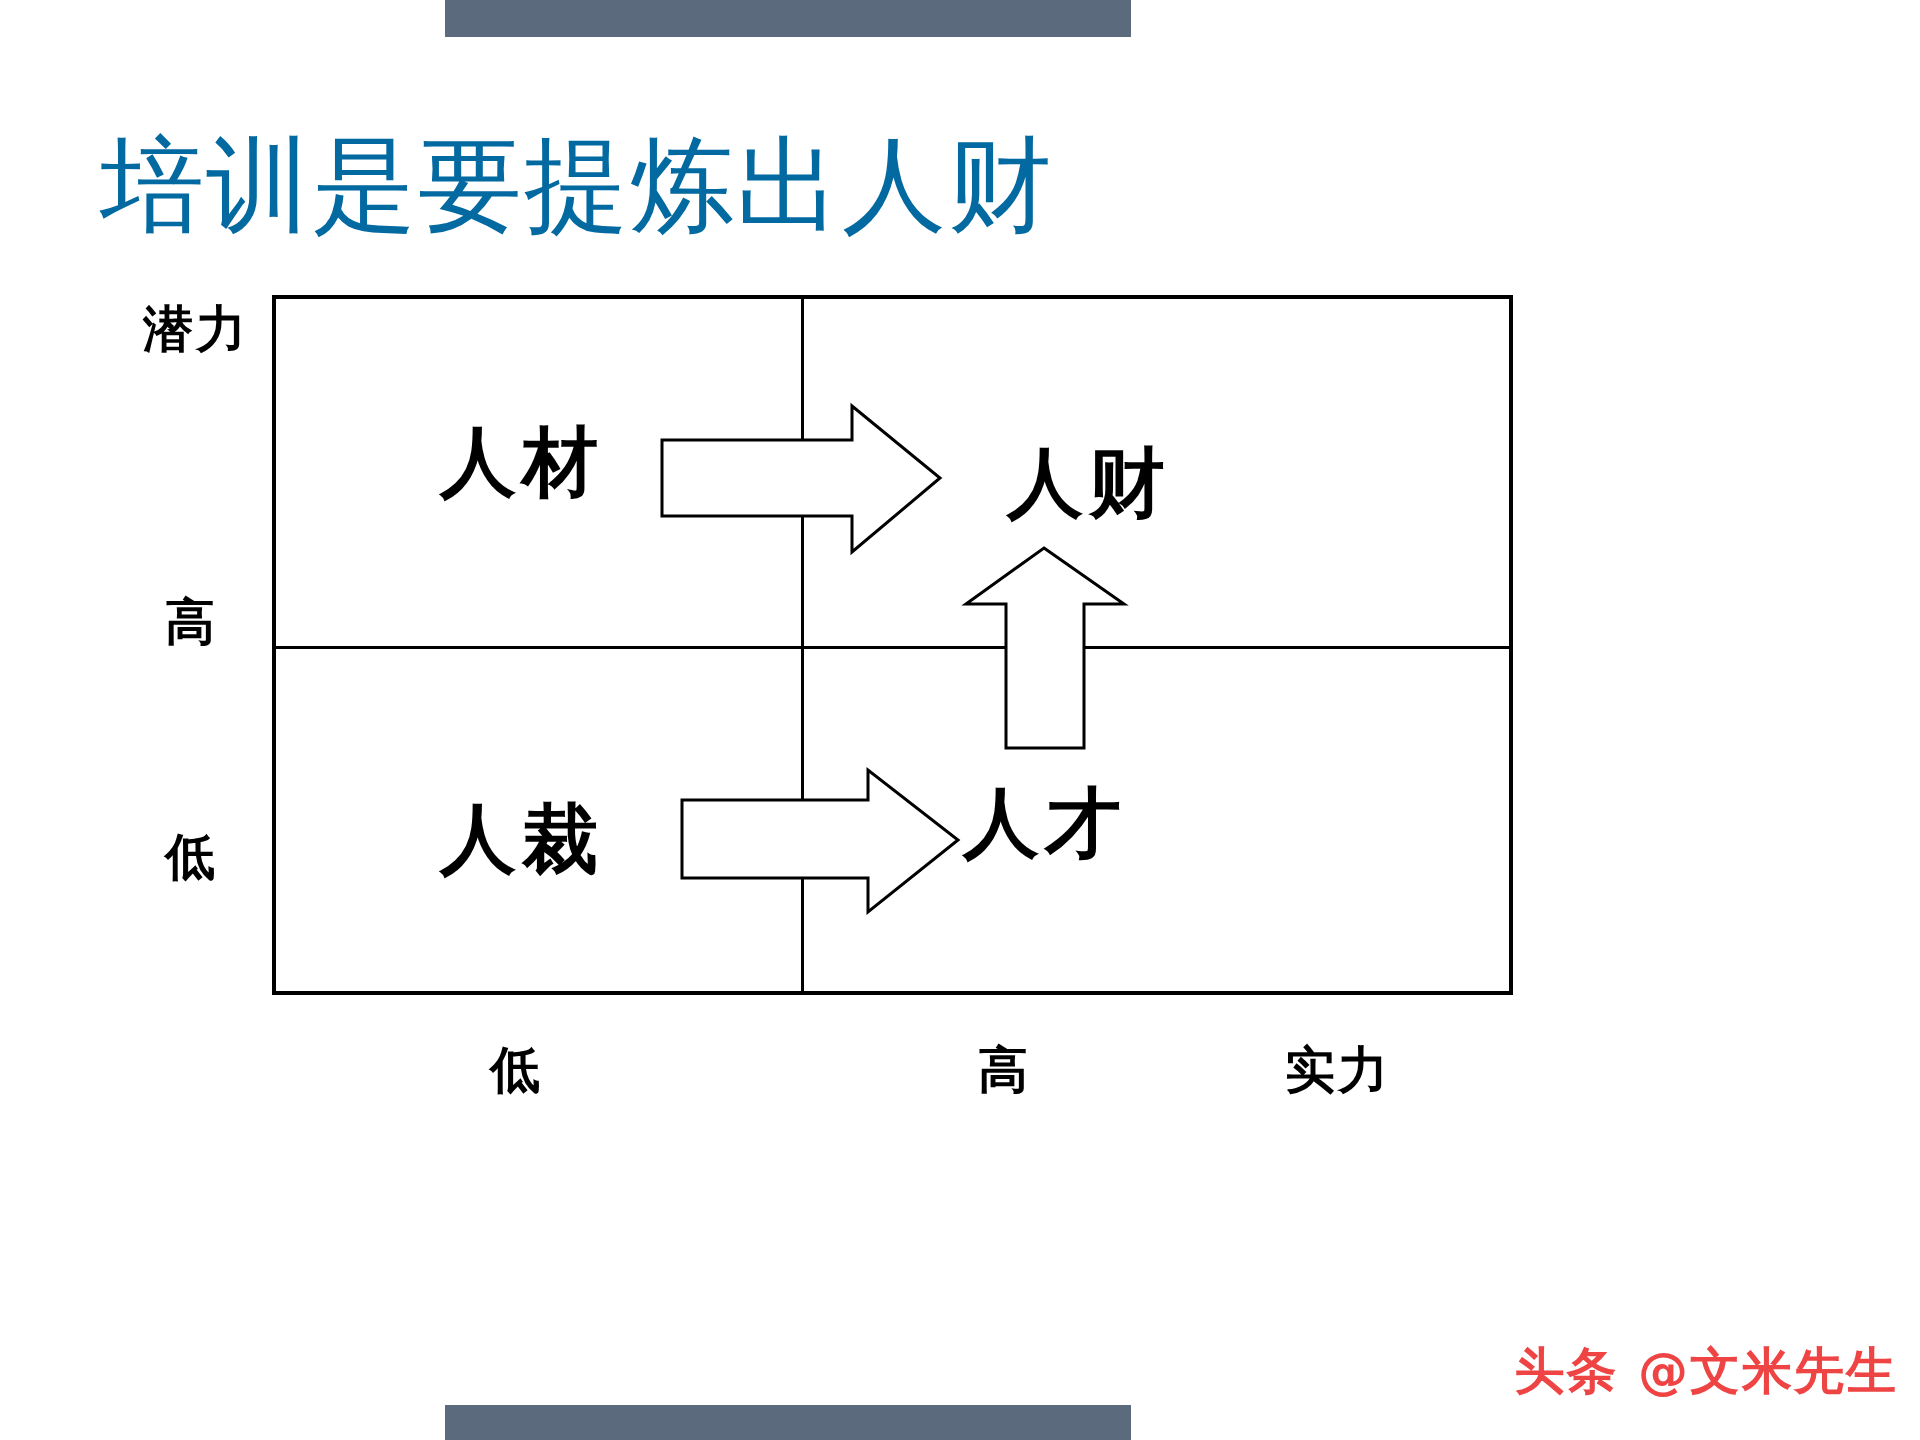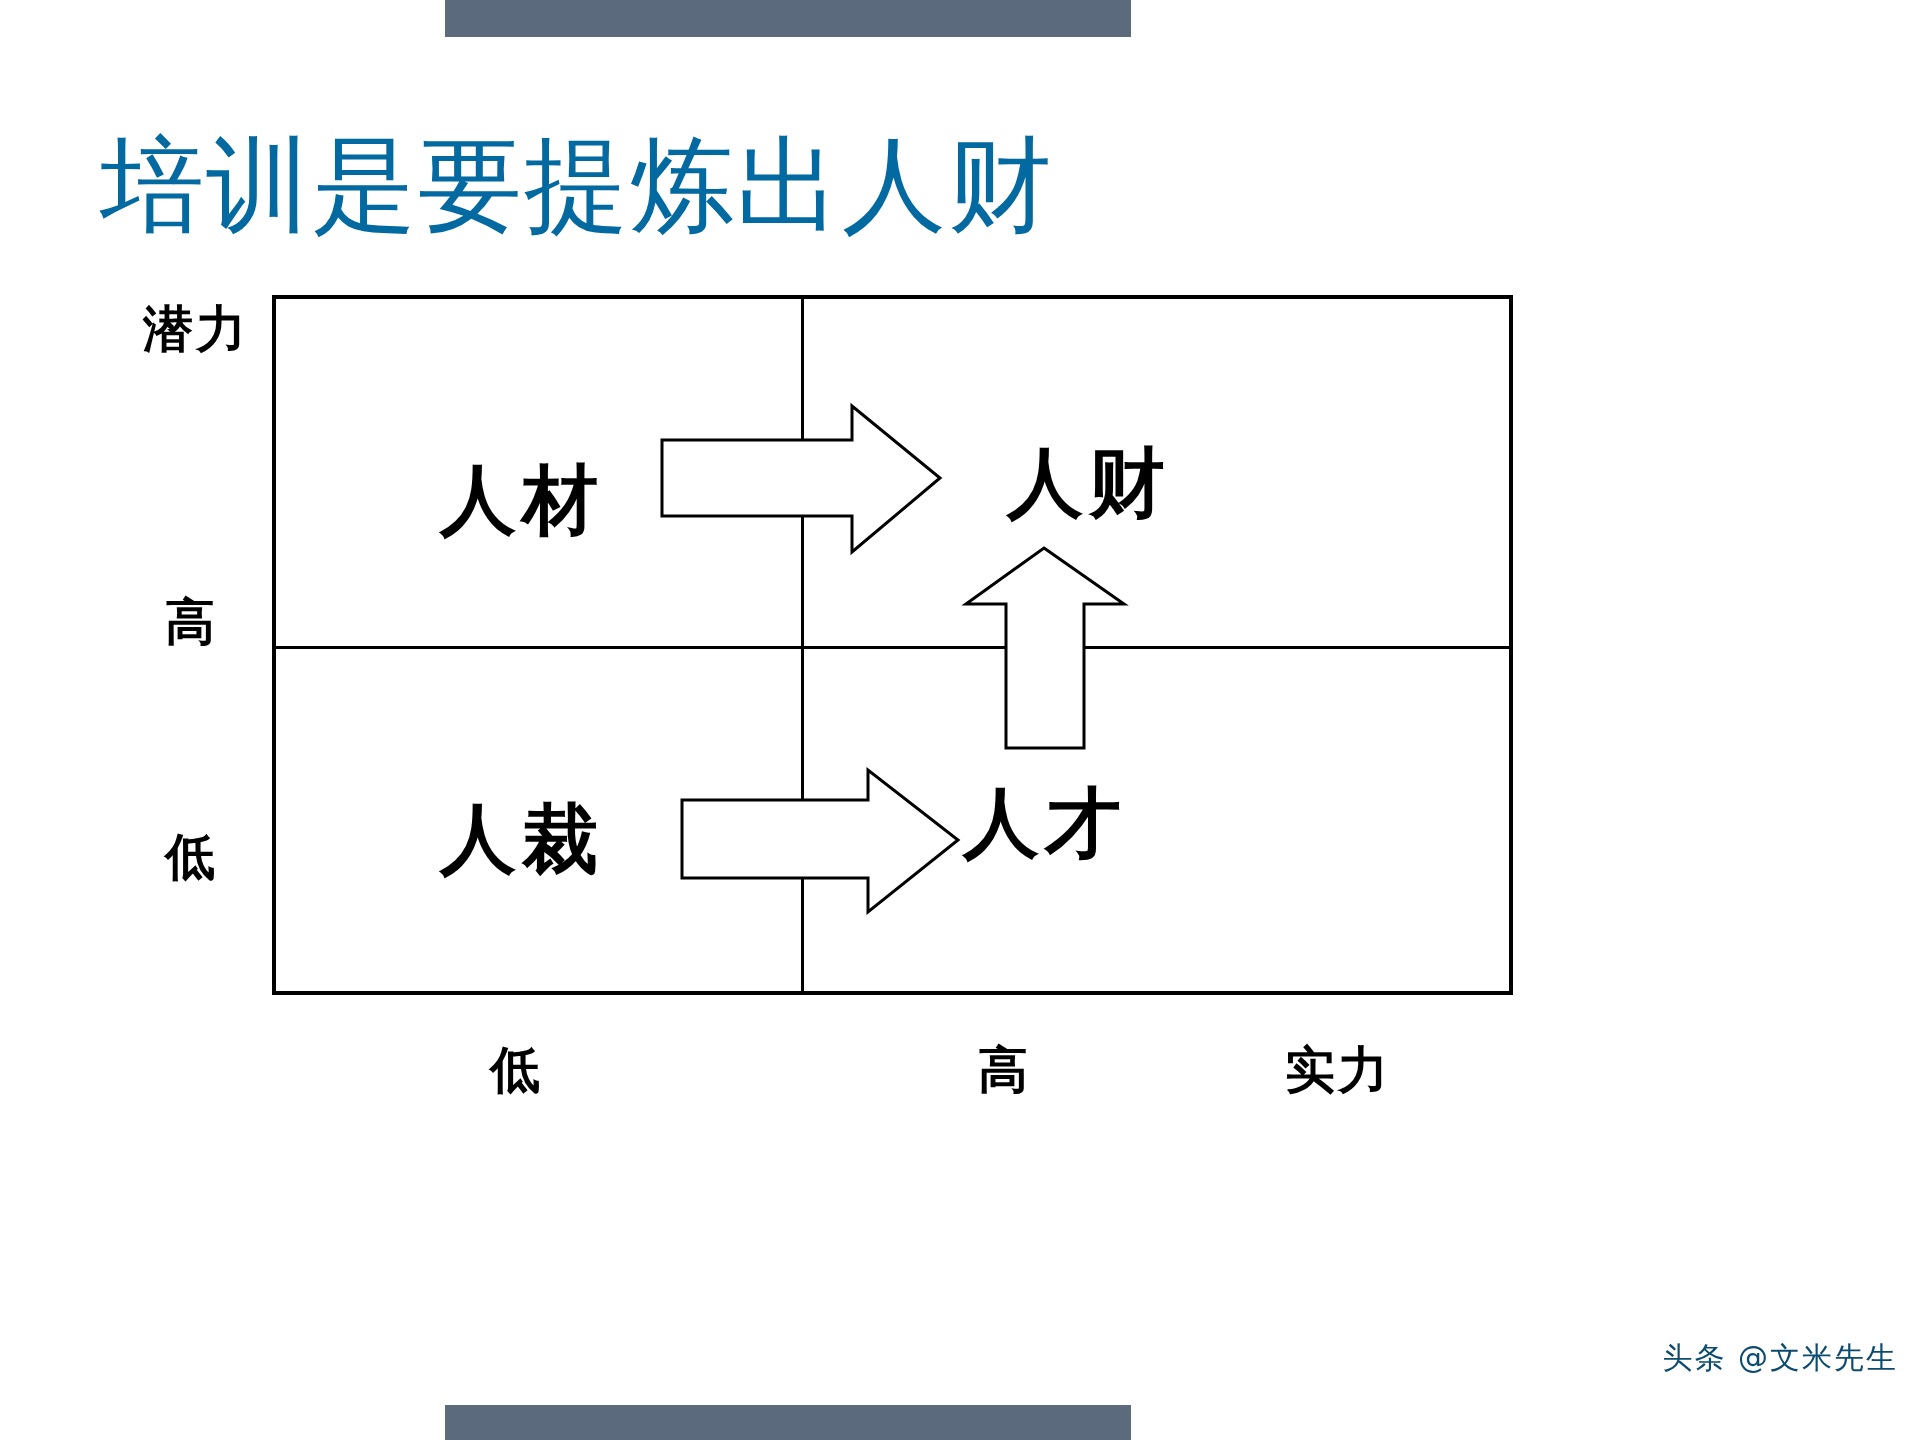--- a/index.html
+++ b/index.html
@@ -78,21 +78,21 @@
   .cell-label {
     position: absolute;
     font-family: "DejaVu Serif", "Liberation Serif", serif;
     font-size: 76px;
     font-weight: bold;
     line-height: 1;
     letter-spacing: 6px;
     white-space: nowrap;
     color: #000000;
   }
-  .cell-tl { left: 440px; top: 462px; }
+  .cell-tl { left: 440px; top: 424px; }
   .cell-tr { left: 963px; top: 445px; margin-left: 44px; }
   .cell-bl { left: 440px; top: 785px; margin-top: 16px; }
   .cell-br { left: 963px; top: 785px; }
 
   
   .axis-label {
     position: absolute;
     font-family: "DejaVu Serif", "Liberation Serif", serif;
     font-size: 50px;
     font-weight: bold;
@@ -124,23 +124,23 @@
     stroke-width: 3;
     stroke-linejoin: miter;
   }
 
   
   .watermark {
     position: absolute;
     right: 22px;
     top: 1338px;
     font-family: "DejaVu Sans", "Liberation Sans", sans-serif;
-    font-size: 30px;
-    font-weight: normal;
-    color: #0c4a6e;
+    font-size: 50px;
+    font-weight: bold;
+    color: #ef4444;
     letter-spacing: 2px;
     white-space: nowrap;
     text-shadow: 1px 1px 0 rgba(255,255,255,0.85);
   }
 </style>
 </head>
 <body>
 
 <div class="bar bar-top"></div>
 <div class="bar bar-bottom"></div>

